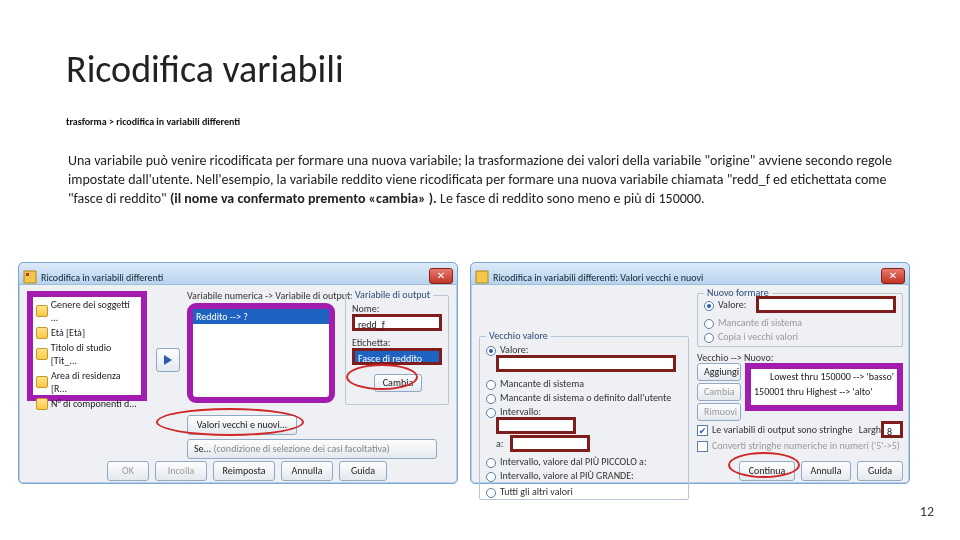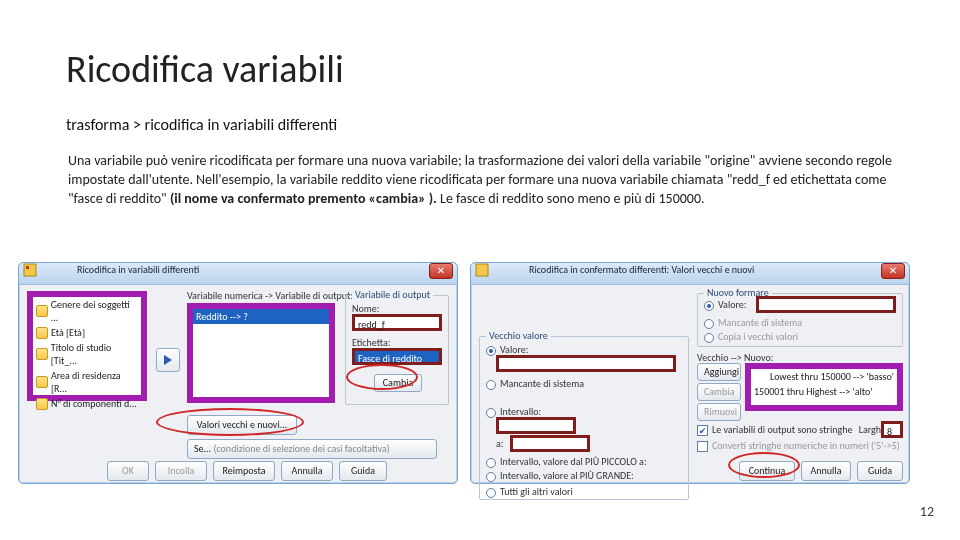--- a/index.html
+++ b/index.html
@@ -9,21 +9,21 @@
     font-family: Calibri, Arial, sans-serif;
     position: relative;
     color: #222;
   }
   .title {
     position: absolute; left: 66px; top: 46px;
     font-size: 38px; font-weight: 400; color: #222;
   }
   .subtitle {
     position: absolute; left: 66px; top: 115px;
-    font-size: 16px; font-weight: 400; color: #111;
+    font-size: 10px; font-weight: 700; color: #111;
   }
   .body-text {
     position: absolute; left: 68px; top: 152px; width: 830px;
     font-size: 14px; line-height: 1.35; color: #222;
   }
   .body-text b { font-weight: 700; }
 
   .dialog {
     position: absolute;
     background: #eef0f3;
@@ -31,21 +31,21 @@
     border-radius: 5px;
     font-size: 10px;
     color: #222;
     box-shadow: 0 0 0 1px #b8cde6 inset;
   }
   .titlebar {
     height: 22px;
     background: linear-gradient(#dceaf8,#b9d3ee);
     border-bottom: 1px solid #9fbede;
     border-radius: 5px 5px 0 0;
-    display: flex; align-items: flex-start; padding: 0 4px; gap: 36px;
+    display: flex; align-items: flex-end; padding: 0 4px;
   }
   .titlebar-icon {
     width: 14px; height: 14px; margin-right: 4px;
     display: inline-block;
   }
   .titlebar-text { flex: 1; font-size: 10px; color: #123; }
   .close-btn {
     width: 24px; height: 16px;
     background: linear-gradient(#e97a6f,#c03426);
     border: 1px solid #8a1f14; border-radius: 3px;
@@ -169,21 +169,21 @@
       </div>
   </div>
 
   <div class="arrow-btn" style="left:137px; top:85px;">
     <svg width="14" height="14" viewBox="0 0 14 14">
         <path d="M3 2 L11 7 L3 12 Z" fill="#2a5cb0"></path>
       </svg>
   </div>
 
   <div class="fieldset-label" style="left:168px; top:26px;">Variabile numerica -&gt; Variabile di output:</div>
-  <div class="box" style="left:168px; top:40px; width:148px; height:100px;">
+  <div class="box" style="left:168px; top:40px; width:148px; height:100px;border-radius:9px;">
     <span class="sel-row">Reddito --&gt; ?</span>
   </div>
 
   <div class="group" style="left:326px; top:32px; width:104px; height:110px;">
     <span class="group-label">Variabile di output</span>
     <div class="fieldset-label" style="left:6px; top:6px;">Nome:</div>
     <div class="input" style="left:6px; top:18px; width:90px;">redd_f</div>
     <div class="fieldset-label" style="left:6px; top:40px;">Etichetta:</div>
     <div class="input" style="left:6px; top:52px; width:90px; background:#1e62c2; color:#fff;">Fasce di reddito</div>
     <div class="btn small" style="left:28px; top:78px; width:48px;">Cambia</div>
@@ -205,29 +205,30 @@
 <div class="ring" style="left:346px; top:364px; width:72px; height:26px;"></div>
 <div class="ring" style="left:156px; top:408px; width:148px; height:28px;"></div>
 
 <div class="dialog" style="left:470px; top:262px; width:440px; height:222px;">
   <div class="titlebar">
     <span class="titlebar-icon">
       <svg viewBox="0 0 14 14">
           <rect x="1" y="1" width="12" height="12" fill="#f3c84a" stroke="#b0851a"></rect>
         </svg>
     </span>
-    <span class="titlebar-text">Ricodifica in confermato differenti: Valori vecchi e nuovi</span>
+    <span class="titlebar-text">Ricodifica in variabili differenti: Valori vecchi e nuovi</span>
     <span class="close-btn">✕</span>
   </div>
 
   <div class="group" style="left:8px; top:30px; width:210px; height:164px;margin-top:43px;">
     <span class="group-label">Vecchio valore</span>
     <div class="line-row" style="position:absolute; left:6px; top:6px;"><span class="radio filled"></span><span>Valore:</span></div>
     <div class="input" style="left:16px; top:18px; width:180px;"></div>
     <div class="line-row" style="position:absolute; left:6px; top:40px;"><span class="radio"></span><span>Mancante di sistema</span></div>
+    <div class="line-row" style="position:absolute; left:6px; top:54px;"><span class="radio"></span><span>Mancante di sistema o definito dall'utente</span></div>
     <div class="line-row" style="position:absolute; left:6px; top:68px;"><span class="radio"></span><span>Intervallo:</span></div>
     <div class="input" style="left:16px; top:80px; width:80px;"></div>
     <div class="fieldset-label" style="left:16px; top:100px;">a:</div>
     <div class="input" style="left:30px; top:98px; width:80px;"></div>
     <div class="line-row" style="position:absolute; left:6px; top:118px;"><span class="radio"></span><span>Intervallo, valore dal PIÙ PICCOLO a:</span></div>
     <div class="line-row" style="position:absolute; left:6px; top:132px;"><span class="radio"></span><span>Intervallo, valore al PIÙ GRANDE:</span></div>
     <div class="line-row" style="position:absolute; left:6px; top:148px;"><span class="radio"></span><span>Tutti gli altri valori</span></div>
   </div>
 
   <div class="group" style="left:226px; top:30px; width:206px; height:54px;">

